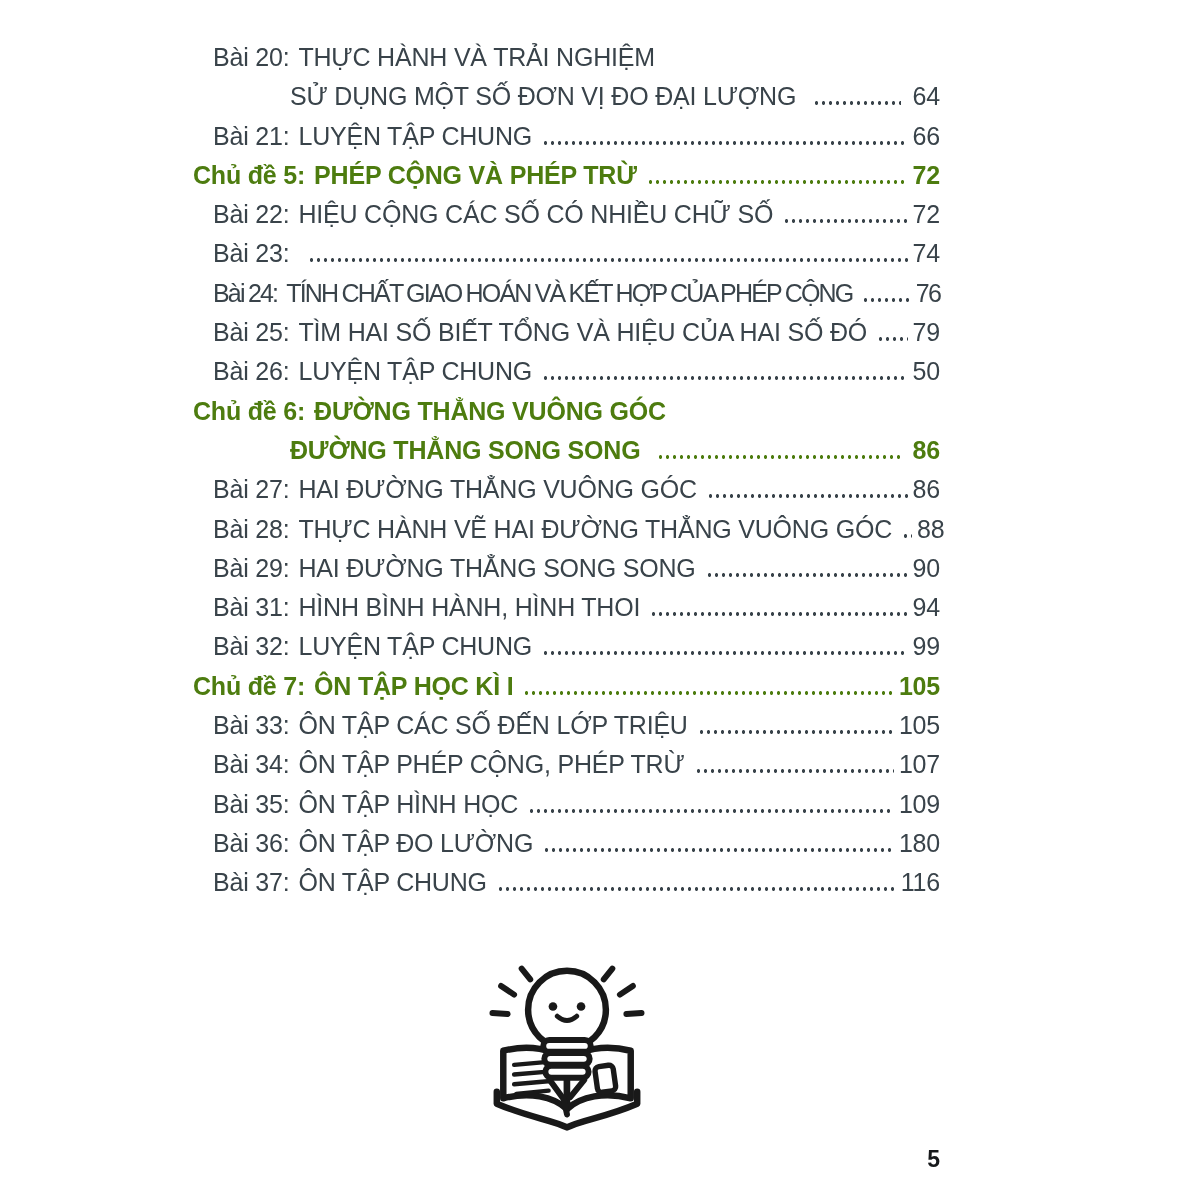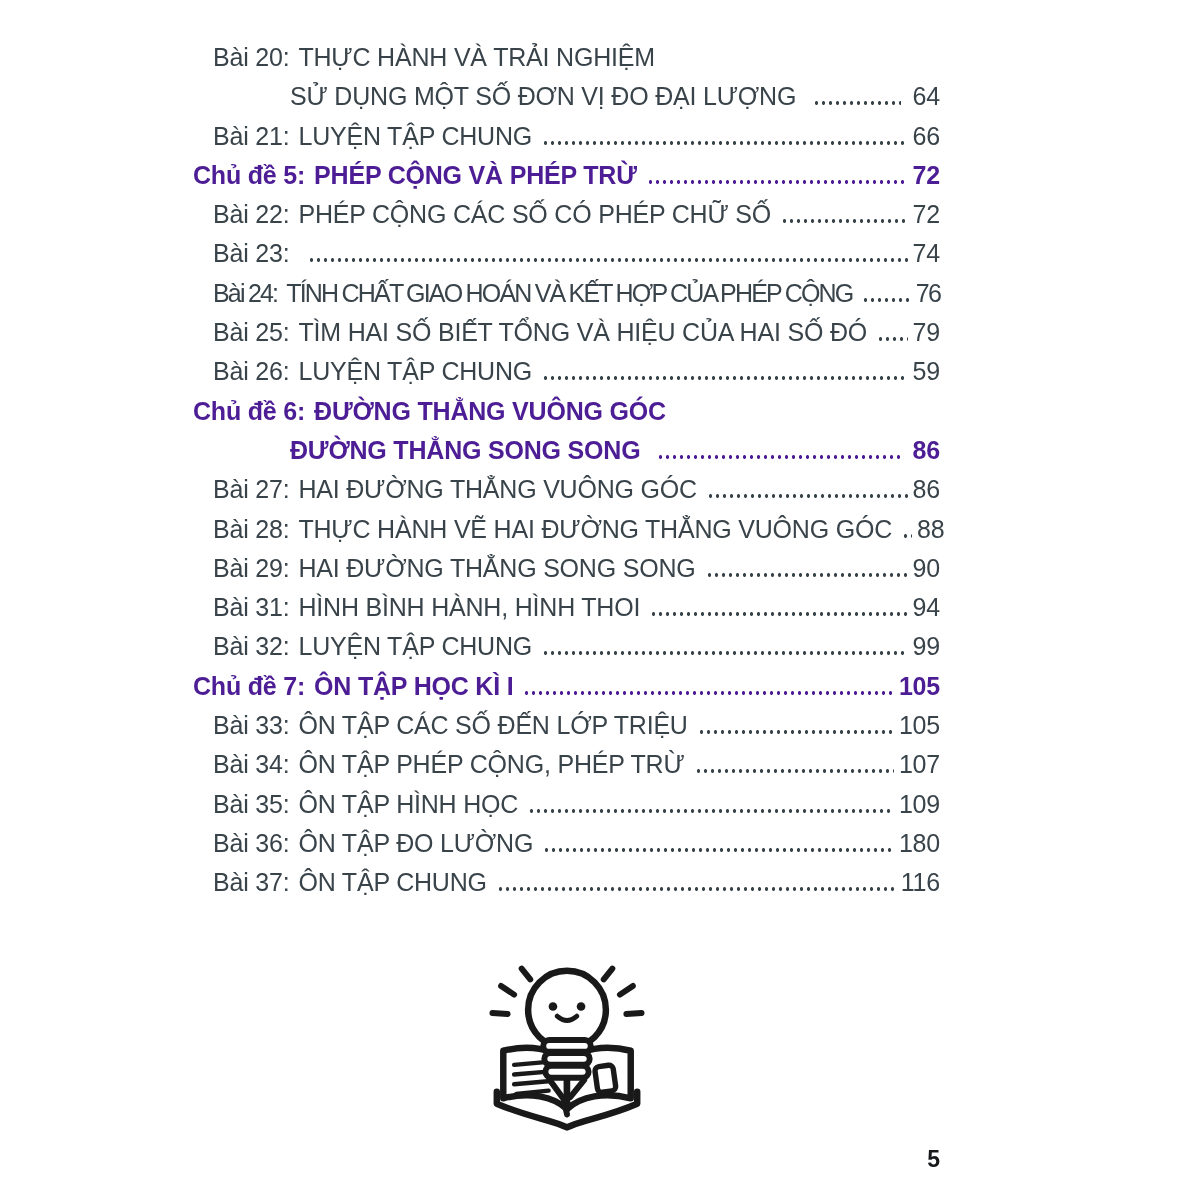--- a/index.html
+++ b/index.html
@@ -18,21 +18,21 @@
   .row {
     display:flex;
     align-items:baseline;
     height:39.3px;
     line-height:39.3px;
     font-size:25px;
     letter-spacing:-0.2px;
     white-space:nowrap;
   }
   .lesson  { color:#39434a; padding-left:20px; }
-  .chapter { color:#4c1d95; font-weight:700; padding-left:0; }
+  .chapter { color:#4d7c0f; font-weight:700; padding-left:0; }
   .cont    { padding-left:97px;gap:7px; }
   .tight   { letter-spacing:-1.8px; word-spacing:-1px; }
   .lbl { margin-right:9px; }
   .dots {
     flex:1 1 auto;
     min-width:10px;
     height:6px;
     margin:0 5px 0 10px;
     position:relative; top:1px;
     background-image:radial-gradient(circle, currentColor 1.6px, transparent 2px);
@@ -80,21 +80,21 @@
 
   <div class="row chapter">
     <span class="lbl">Chủ đề 5:</span>
     <span class="ttl">PHÉP CỘNG VÀ PHÉP TRỪ</span>
     <span class="dots"></span>
     <span class="pg">72</span>
   </div>
 
   <div class="row lesson">
     <span class="lbl">Bài 22:</span>
-    <span class="ttl">PHÉP CỘNG CÁC SỐ CÓ PHÉP CHỮ SỐ</span>
+    <span class="ttl">HIỆU CỘNG CÁC SỐ CÓ NHIỀU CHỮ SỐ</span>
     <span class="dots"></span>
     <span class="pg">72</span>
   </div>
 
   <div class="row lesson">
     <span class="lbl">Bài 23:</span>
     <span class="dots"></span>
     <span class="pg">74</span>
   </div>
 
@@ -109,21 +109,21 @@
     <span class="lbl">Bài 25:</span>
     <span class="ttl">TÌM HAI SỐ BIẾT TỔNG VÀ HIỆU CỦA HAI SỐ ĐÓ</span>
     <span class="dots"></span>
     <span class="pg">79</span>
   </div>
 
   <div class="row lesson">
     <span class="lbl">Bài 26:</span>
     <span class="ttl">LUYỆN TẬP CHUNG</span>
     <span class="dots"></span>
-    <span class="pg">59</span>
+    <span class="pg">50</span>
   </div>
 
   <div class="row chapter">
     <span class="lbl">Chủ đề 6:</span>
     <span class="ttl">ĐƯỜNG THẲNG VUÔNG GÓC</span>
   </div>
 
   <div class="row chapter cont">
     <span class="ttl">ĐƯỜNG THẲNG SONG SONG</span>
     <span class="dots"></span>

